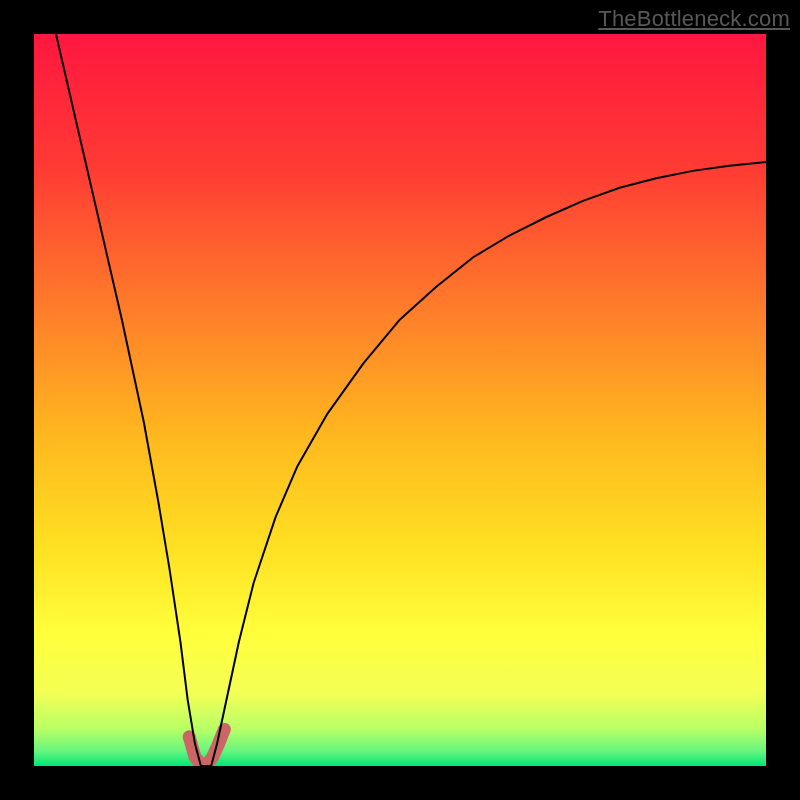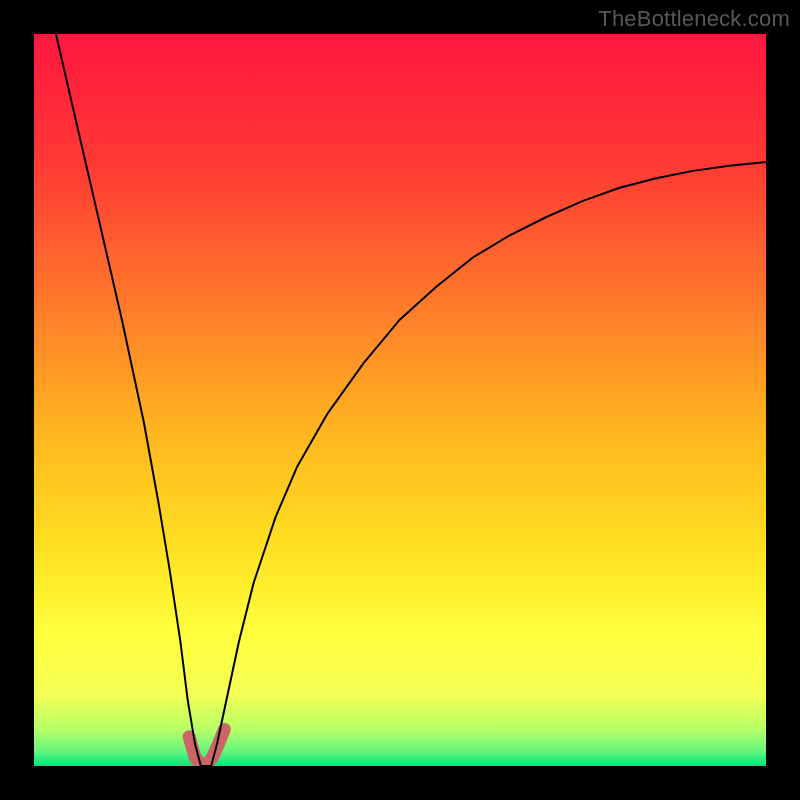--- a/index.html
+++ b/index.html
@@ -32,20 +32,21 @@
   }
   .watermark {
     position: absolute;
     top: 6px;
     right: 10px;
     color: #585858;
     font-size: 22px;
     font-weight: 500;
     letter-spacing: 0.2px;
     user-select: none;
+    text-decoration: underline;
   }
 </style>
 </head>
 <body>
 
 <div class="frame">
 
   <div class="plot-area">
     <svg viewBox="0 0 732 732" preserveAspectRatio="none">
       <defs>

